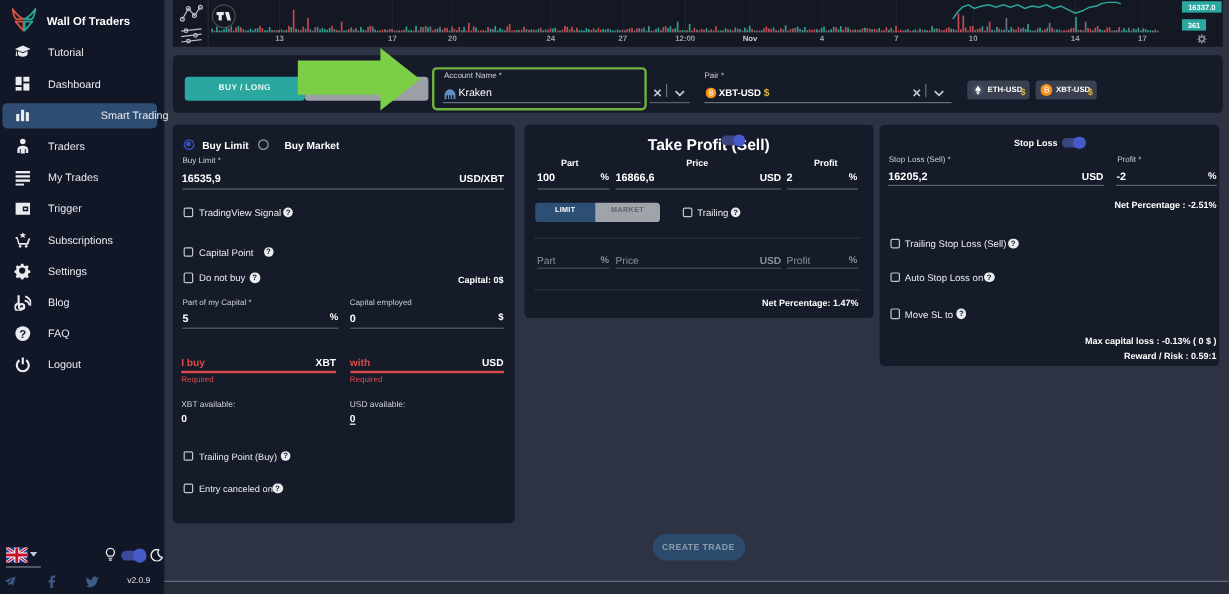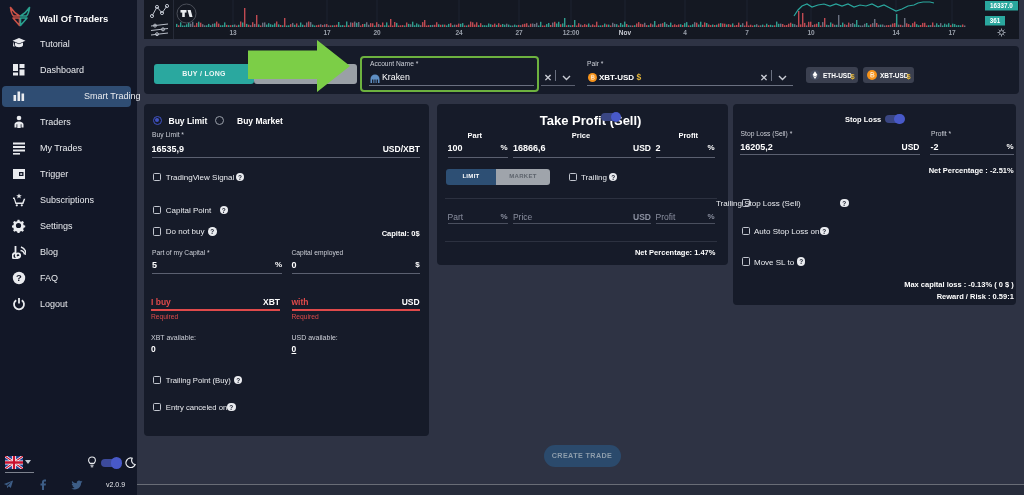--- a/index.html
+++ b/index.html
@@ -738,21 +738,21 @@
 <div class="lbl" style="left:931px;top:130.2px;">Profit *</div>
 <div class="val" style="left:740.3px;top:141.6px;">16205,2</div>
 <div class="unit" style="right:104.5px;top:141.9px;">USD</div>
 <div class="val" style="left:930.4px;top:141.6px;">-2</div>
 <div class="unit" style="right:10.3px;top:141.9px;font-size:8px;">%</div>
 <div class="uline" style="left:740.3px;top:154px;width:180px;"></div>
 <div class="uline" style="left:930.4px;top:154px;width:83.4px;"></div>
 <div class="bb" style="right:10.3px;top:166.3px;text-align:right;">Net Percentage : -2.51%</div>
 
 <div class="cb" style="left:741.9px;top:198.6px;"></div>
-<div class="cbt" style="left:716px;top:199px;">Trailing Stop Loss (Sell)</div>
+<div class="cbt" style="left:754px;top:199px;">Trailing Stop Loss (Sell)</div>
 <div class="help" style="left:840px;top:198.6px;">?</div>
 
 <div class="cb" style="left:741.9px;top:226.6px;"></div>
 <div class="cbt" style="left:754px;top:227px;">Auto Stop Loss on</div>
 <div class="help" style="left:820px;top:226.6px;">?</div>
 
 <div class="cb" style="left:741.9px;top:257.3px;"></div>
 <div class="cbt" style="left:754px;top:257.7px;">Move SL to</div>
 <div class="help" style="left:796.9px;top:257.3px;">?</div>
 

